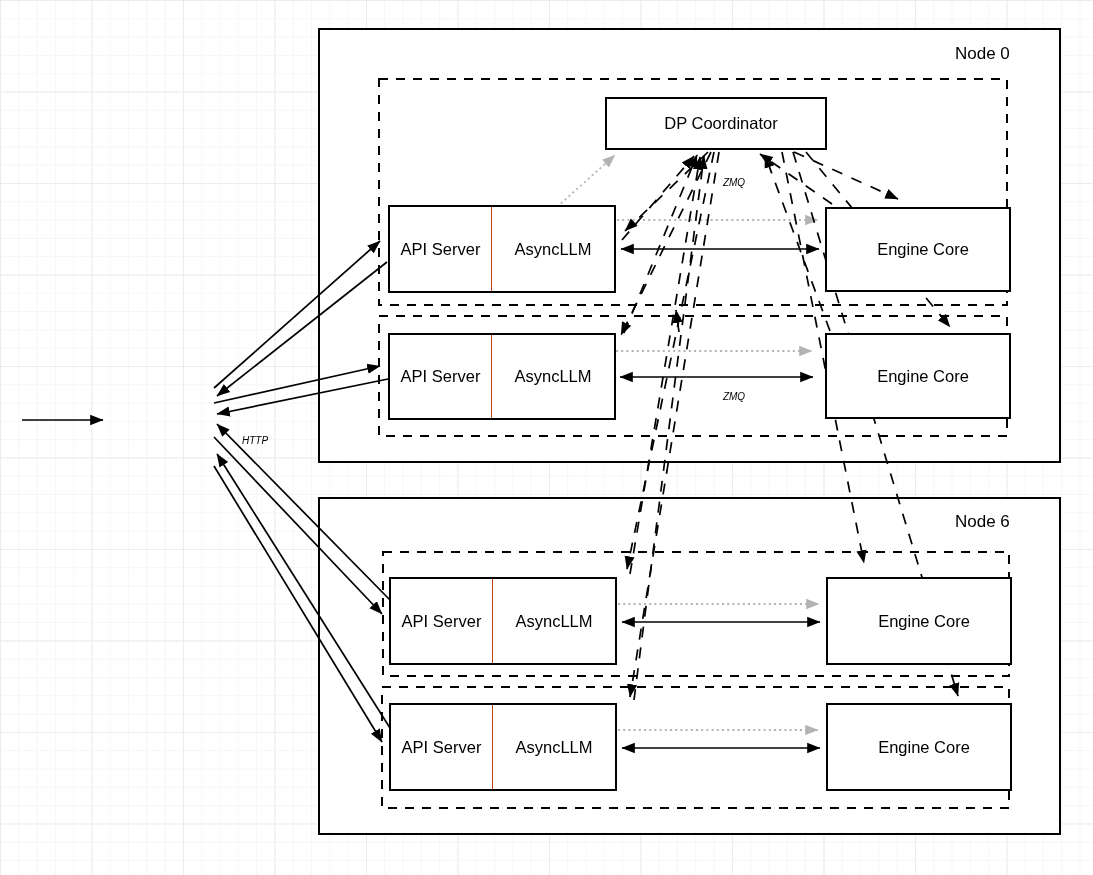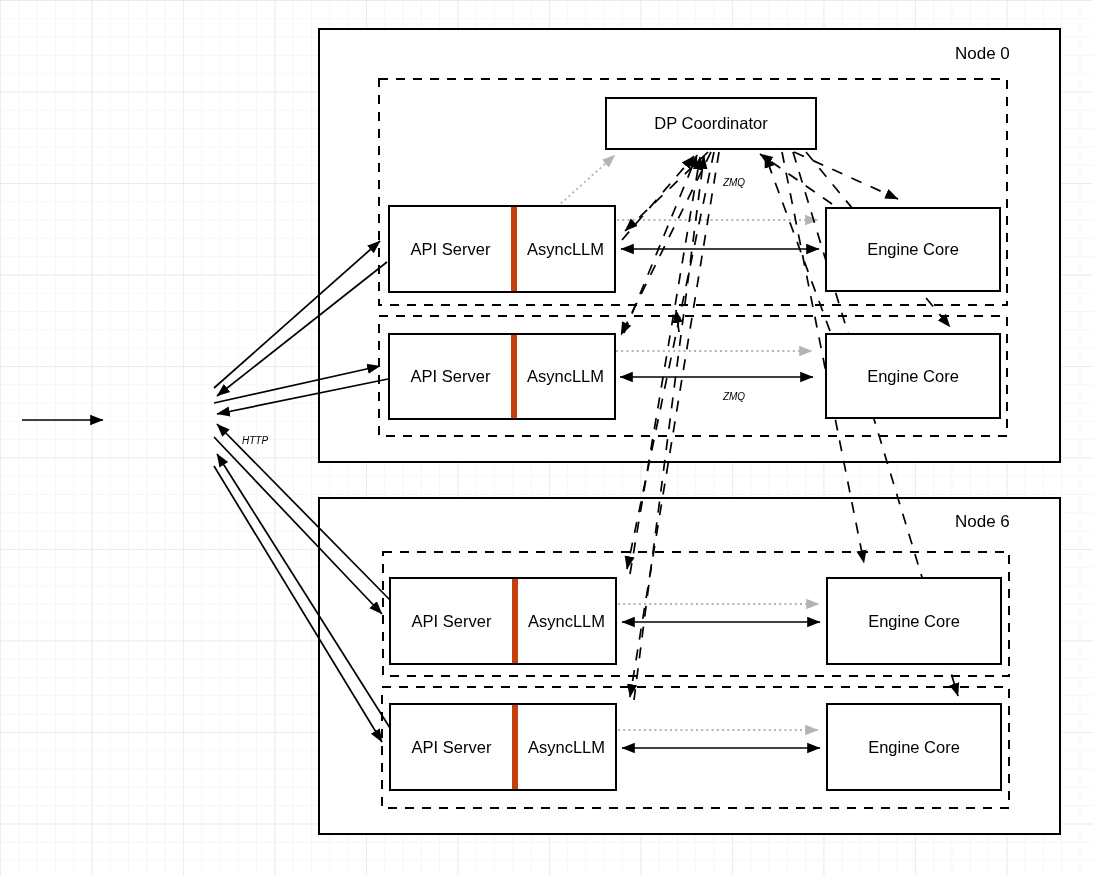--- a/index.html
+++ b/index.html
@@ -45,29 +45,30 @@
     position:absolute;
     background:#ffffff;
     border:2px solid #000000;
     z-index:4;
     display:flex;
     align-items:center;
     justify-content:center;
     font-size:16.5px;
     color:#000;
     box-sizing:content-box;
+    padding-left:10px;
   }
   .pair{padding:0;}
   .pair .cell{
     height:100%;
     display:flex;align-items:center;justify-content:center;
     font-size:16.5px;
   }
-  .pair .cell.api{width:121px;}
-  .pair .cell.async{flex:1;border-left:6px solid #c2410c;}
+  .pair .cell.api{width:101px;}
+  .pair .cell.async{flex:1;border-left:1px solid #c2410c;}
   .lb-box{
     flex-direction:column;
     line-height:1.45;
     text-align:center;
     font-size:16.5px;
   }
   .edge-label{
     position:absolute;
     z-index:6;
     font-size:10px;

